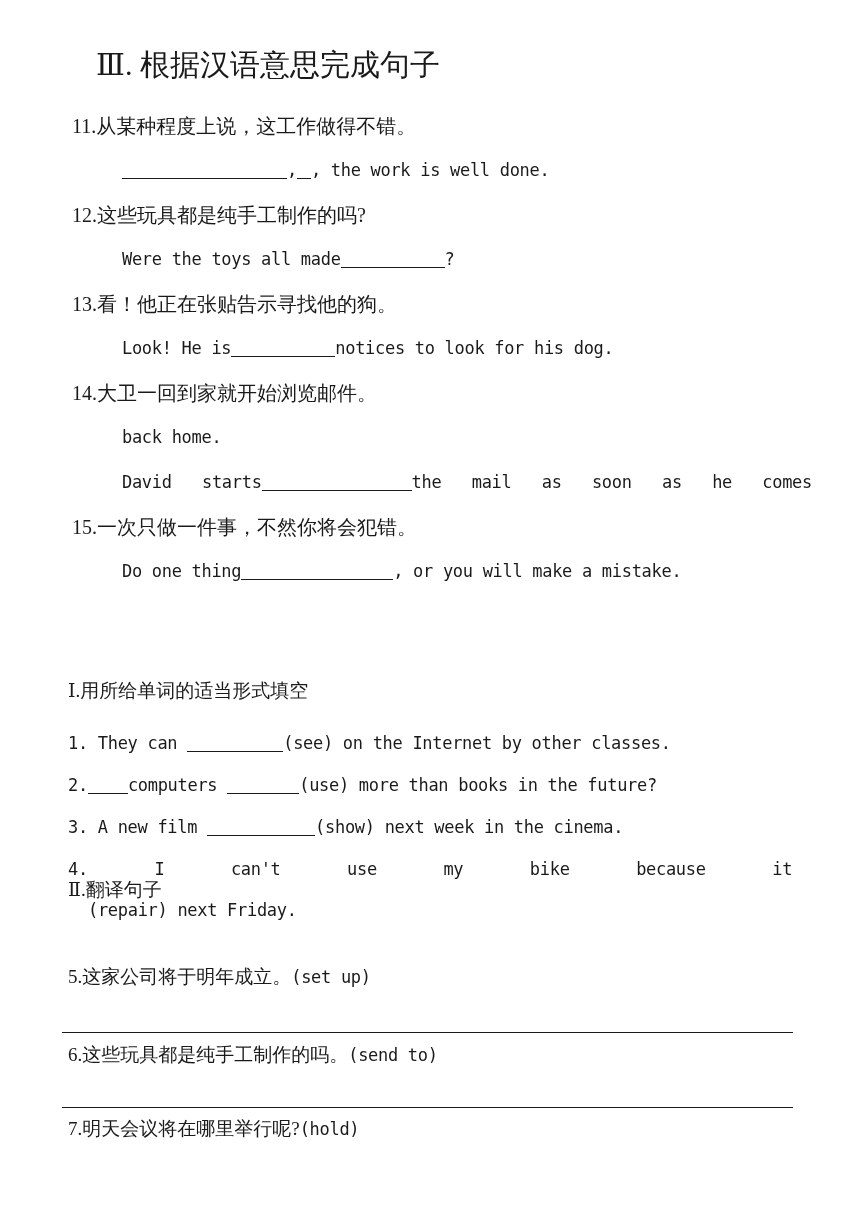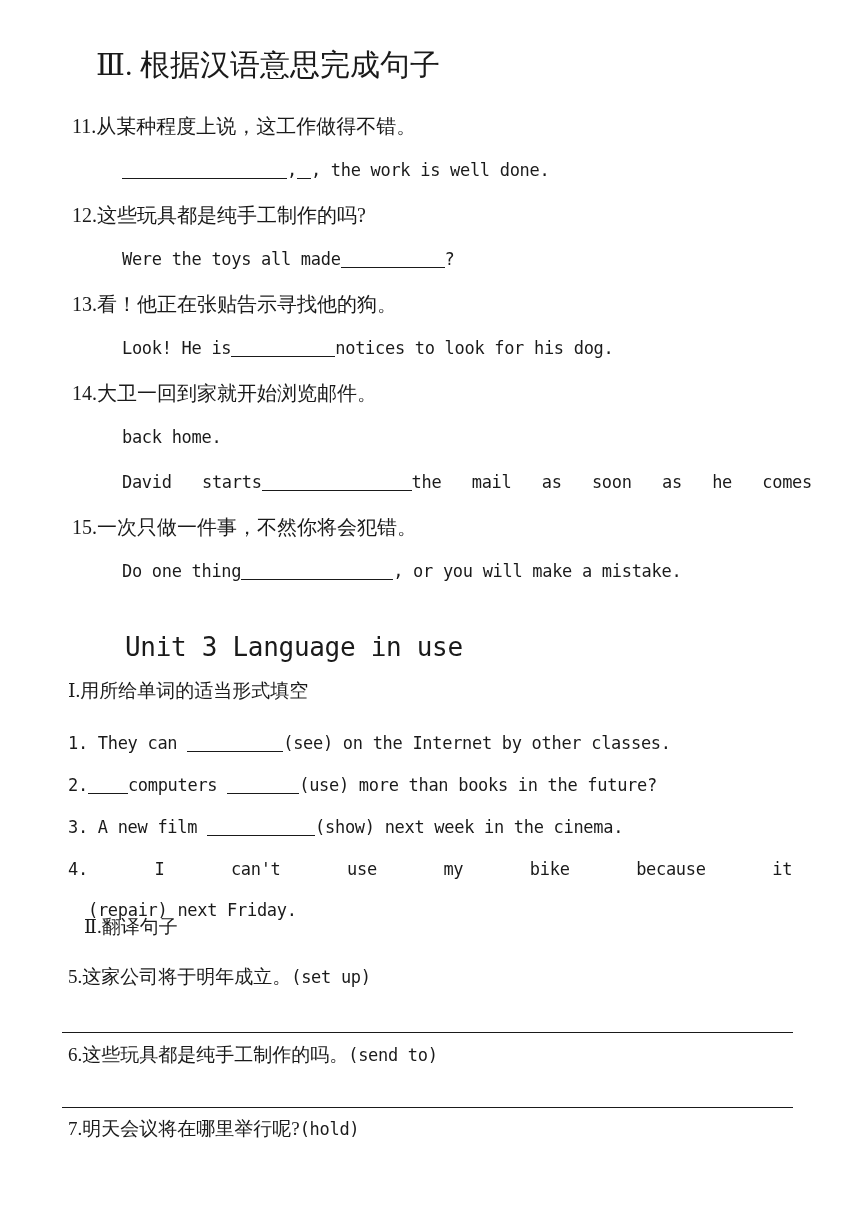--- a/index.html
+++ b/index.html
@@ -99,21 +99,21 @@
 
   
   .part-head {
     position: absolute;
     left: 68px;
     font-size: 19px;
     line-height: 30px;
     white-space: nowrap;
   }
   #part-1-head { top: 676px; }
-  #part-2-head { top: 912px; margin-left: 16px; }
+  #part-2-head { top: 875px; }
 
   
   .grp-b {
     position: absolute;
     left: 68px;
     top: 722px;
     width: 724px;
   }
   .grp-b .row {
     font-size: 18.5px;
@@ -212,21 +212,20 @@
       <div class="cnline">
         <span>15.</span><span class="cn">一次只做一件事，不然你将会犯错。</span>
       </div>
       <div class="enline just2">
         <span class="en">Do one thing</span><span class="bl w152"></span><span class="en">, or you will make a mistake.</span>
       </div>
     </div>
 
   </div>
 
-  <div class="unit-title en" style="font-size:26px;">Unit 3 Language in use</div>
 
   <div class="part-head cn" id="part-1-head">Ⅰ.用所给单词的适当形式填空</div>
 
   <div class="grp-b">
 
     <div class="row">
       <span class="en">1.</span><span class="en">&nbsp;</span><span class="en">They can</span><span class="en">&nbsp;</span><span class="bl w96"></span><span class="en">(see) on the Internet by other classes.</span>
     </div>
 
     <div class="row">

